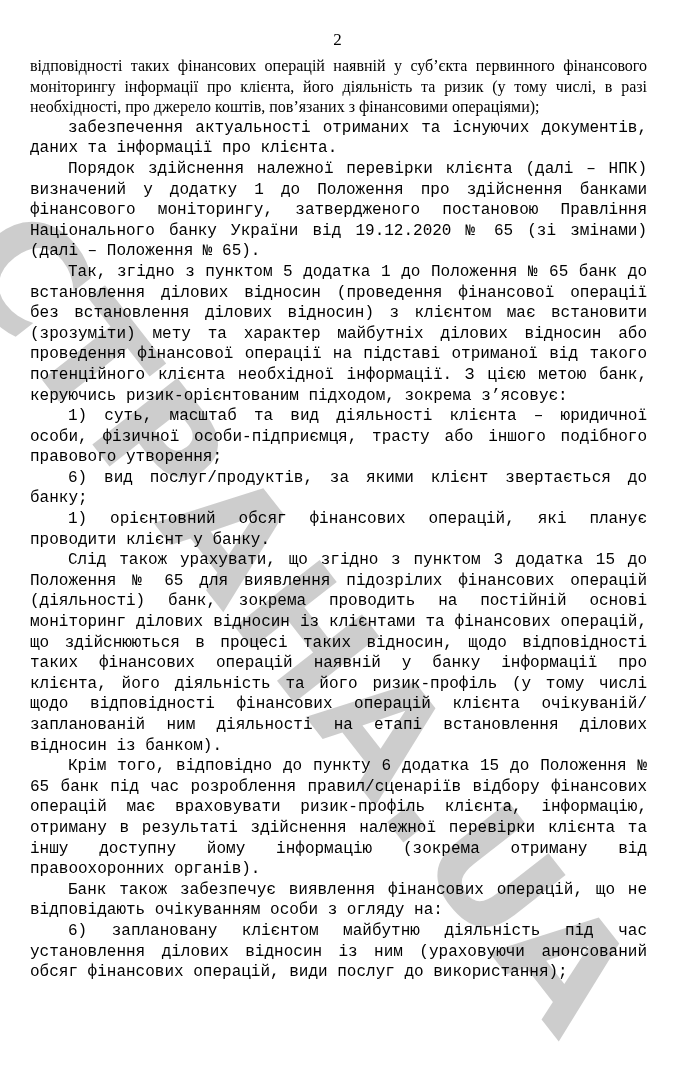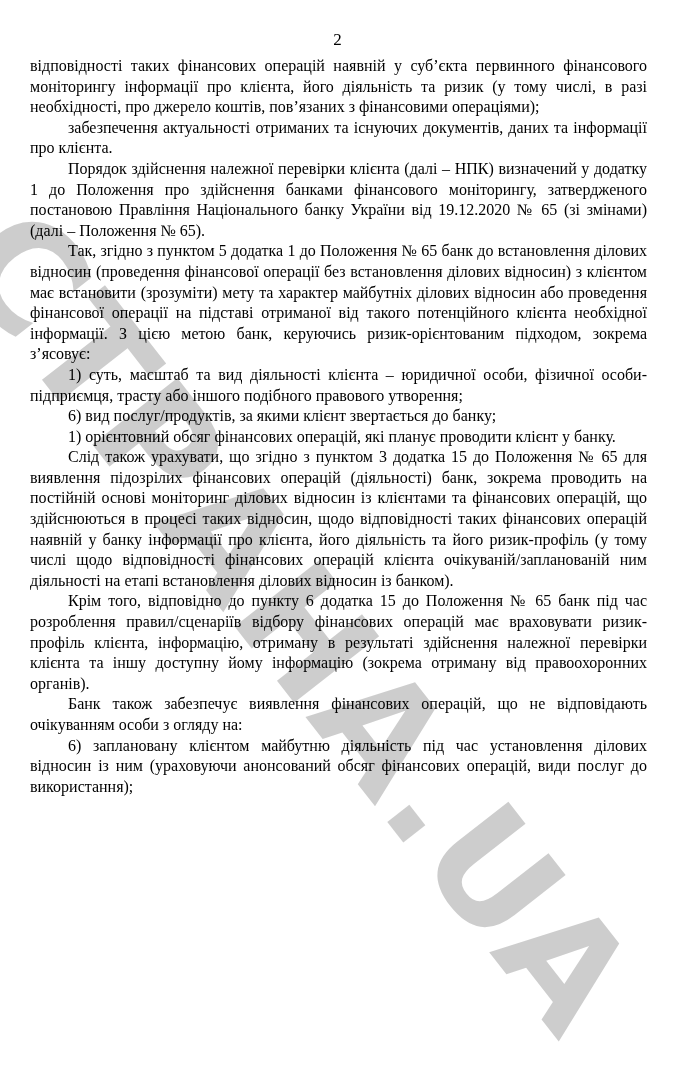--- a/index.html
+++ b/index.html
@@ -32,21 +32,21 @@
     text-align:center;font-size:17px;z-index:1;
   }
   .content{
     position:absolute;left:30px;right:28px;top:56px;
     z-index:1;
     font-size:16px;
     line-height:20.6px;
     text-align:justify;
   }
   .content p{margin:0;padding:0;}
-  .content p.indent{text-indent:38px;}
+  .content p.indent{text-indent:38px;font-family:Liberation Mono, monospace;}
   
   .footer{position:absolute;left:0;right:0;bottom:0;height:110px;z-index:1;}
 </style>
 </head>
 <body>
 
 <div class="page">
 
   <div class="watermark">СТРАНА.UA</div>
 

